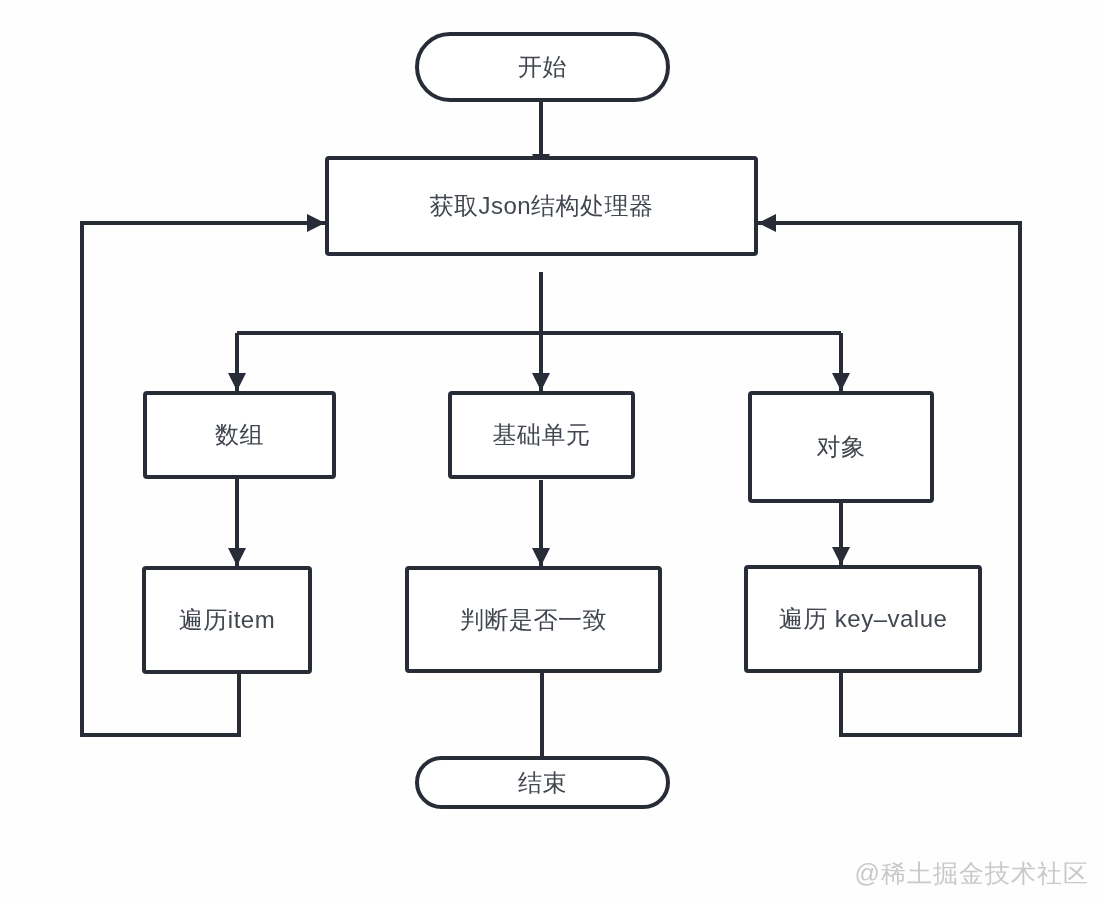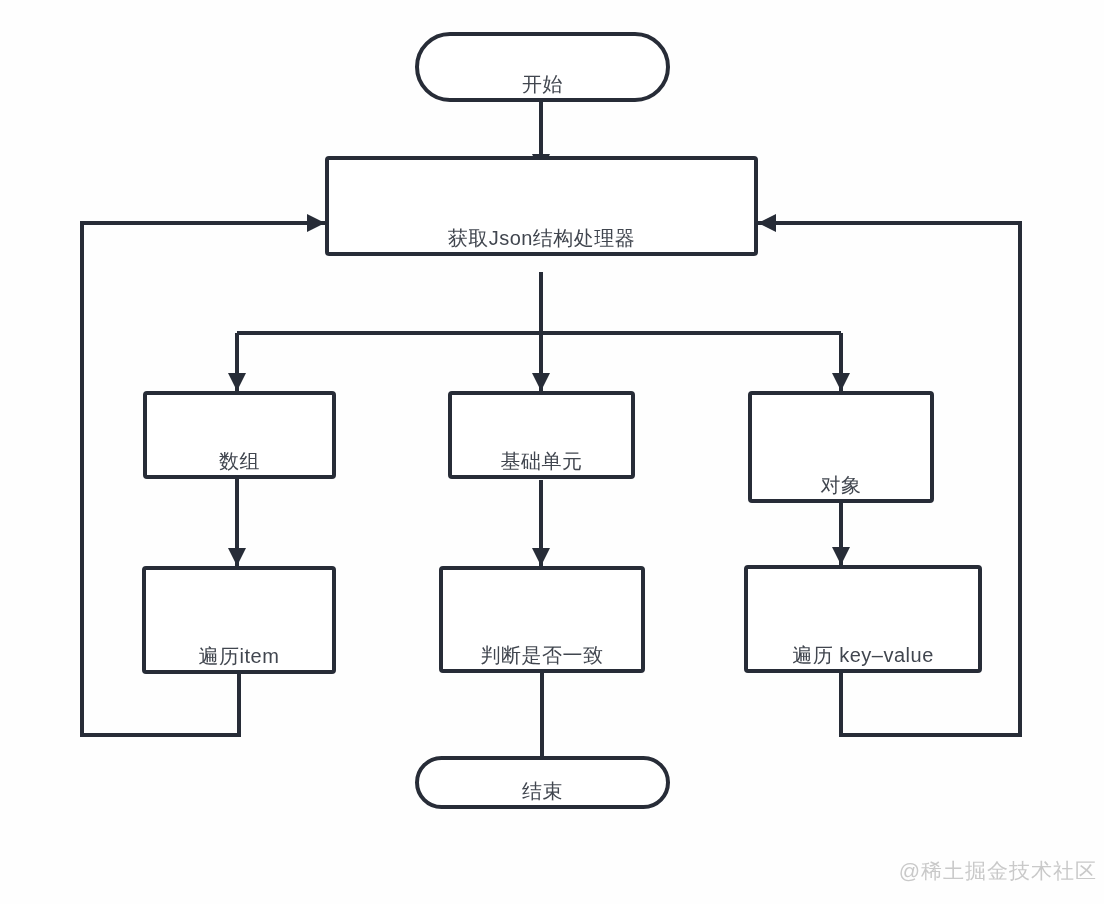--- a/index.html
+++ b/index.html
@@ -37,36 +37,36 @@
     fill:var(--stroke);
     stroke:none;
   }
   .node{
     position:absolute;
     z-index:2;
     background:var(--node-fill);
     border:4px solid var(--stroke);
     border-radius:4px;
     display:flex;
-    align-items:flex-end;
+    align-items:center;
     justify-content:center;
     color:var(--text);
-    font-size:20px;
+    font-size:24px;
     letter-spacing:0.5px;
     white-space:nowrap;
   }
   .node.terminator{
     border-radius:36px;
   }
   .watermark{
     position:absolute;
     z-index:3;
     top:857px;
-    right:7px;
-    font-size:21px;
+    right:15px;
+    font-size:25px;
     color:var(--watermark);
     letter-spacing:1px;
   }
 </style>
 </head>
 <body>
 
 <div class="canvas">
 
   <svg class="edges" viewBox="0 0 1104 904" aria-hidden="true">
@@ -112,25 +112,25 @@
   </div>
 
   <div class="node" style="left:448px;top:391px;width:187px;height:88px">
     <span>基础单元</span>
   </div>
 
   <div class="node" style="left:748px;top:391px;width:186px;height:112px">
     <span>对象</span>
   </div>
 
-  <div class="node" style="left:142px;top:566px;width:194px;height:108px">
+  <div class="node" style="left:142px;top:566px;width:170px;height:108px">
     <span>遍历item</span>
   </div>
 
-  <div class="node" style="left:439px;top:566px;width:206px;height:107px">
+  <div class="node" style="left:405px;top:566px;width:257px;height:107px">
     <span>判断是否一致</span>
   </div>
 
   <div class="node" style="left:744px;top:565px;width:238px;height:108px">
     <span>遍历 key–value</span>
   </div>
 
   <div class="node terminator" style="left:415px;top:756px;width:255px;height:53px">
     <span>结束</span>
   </div>

